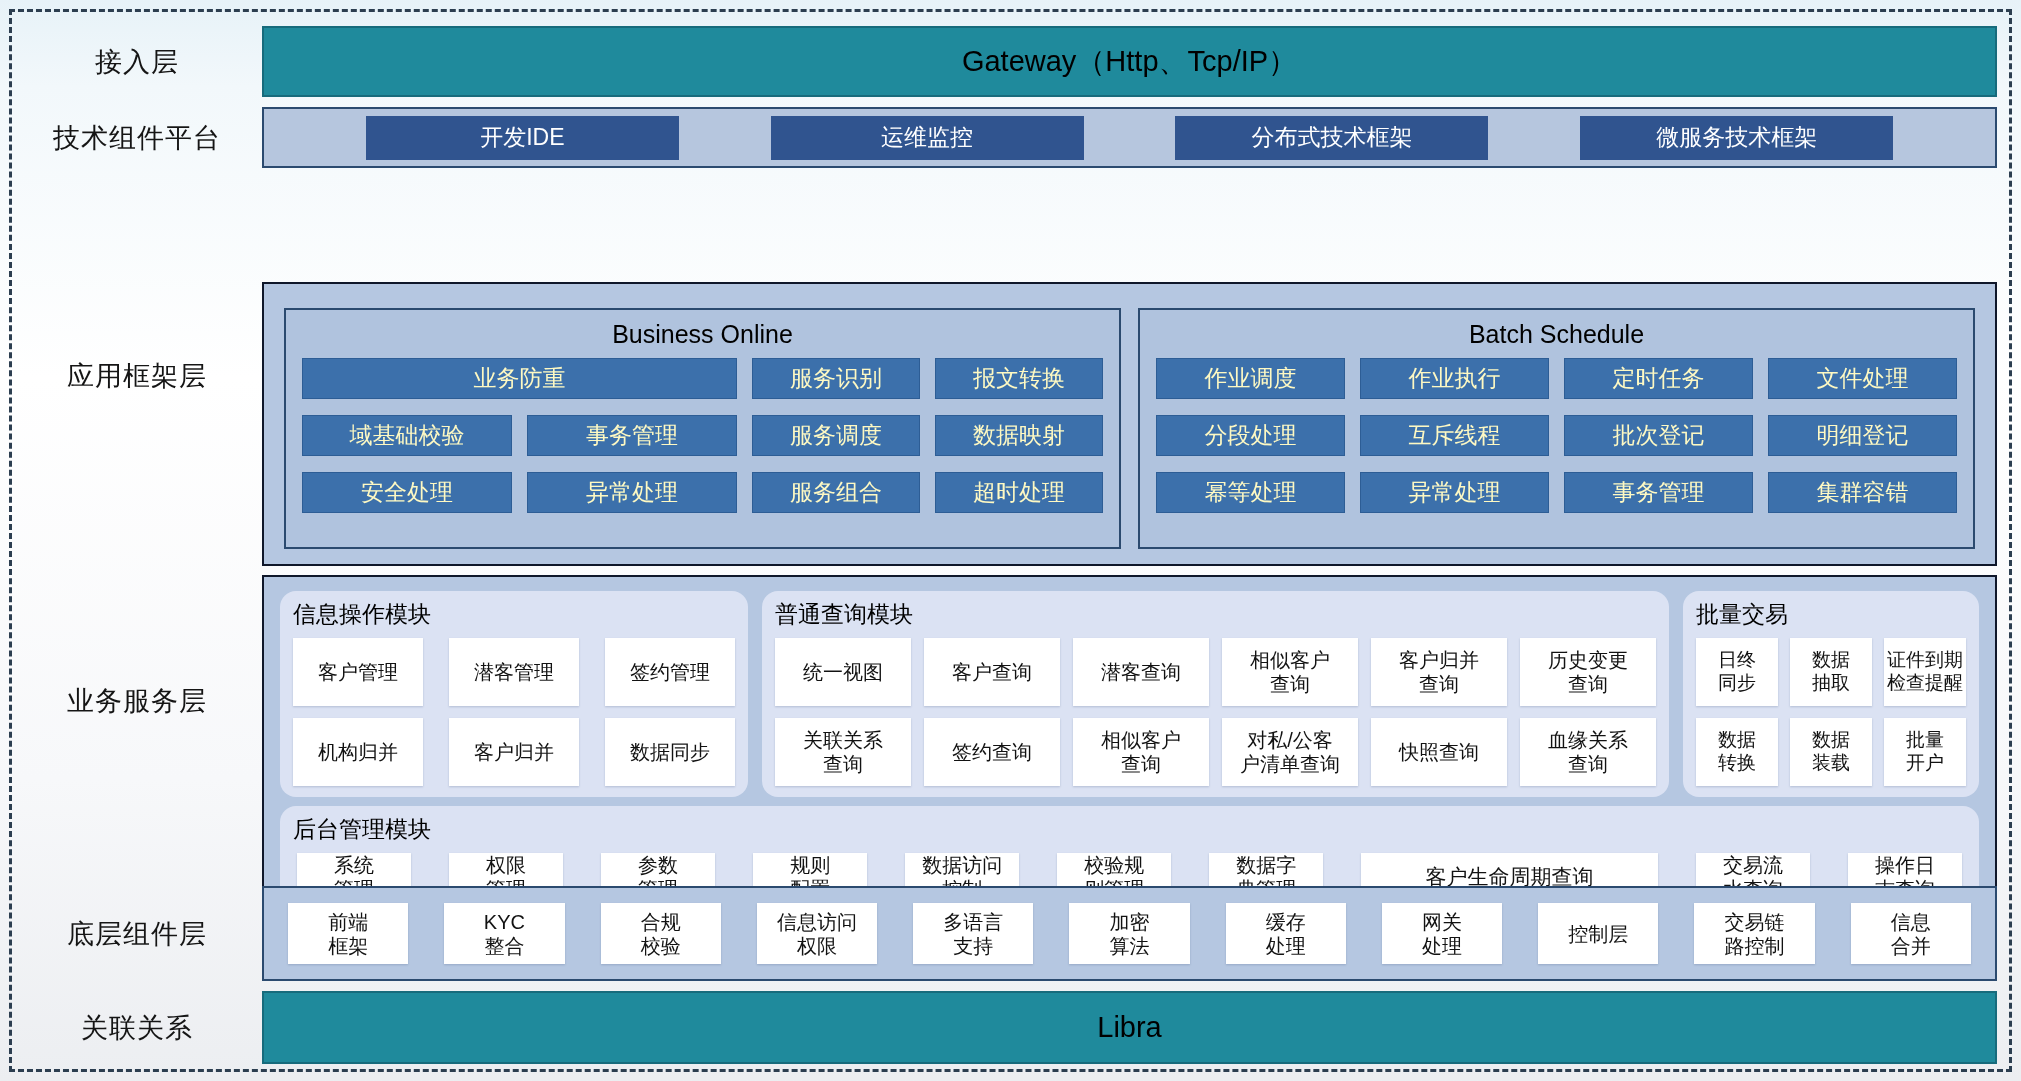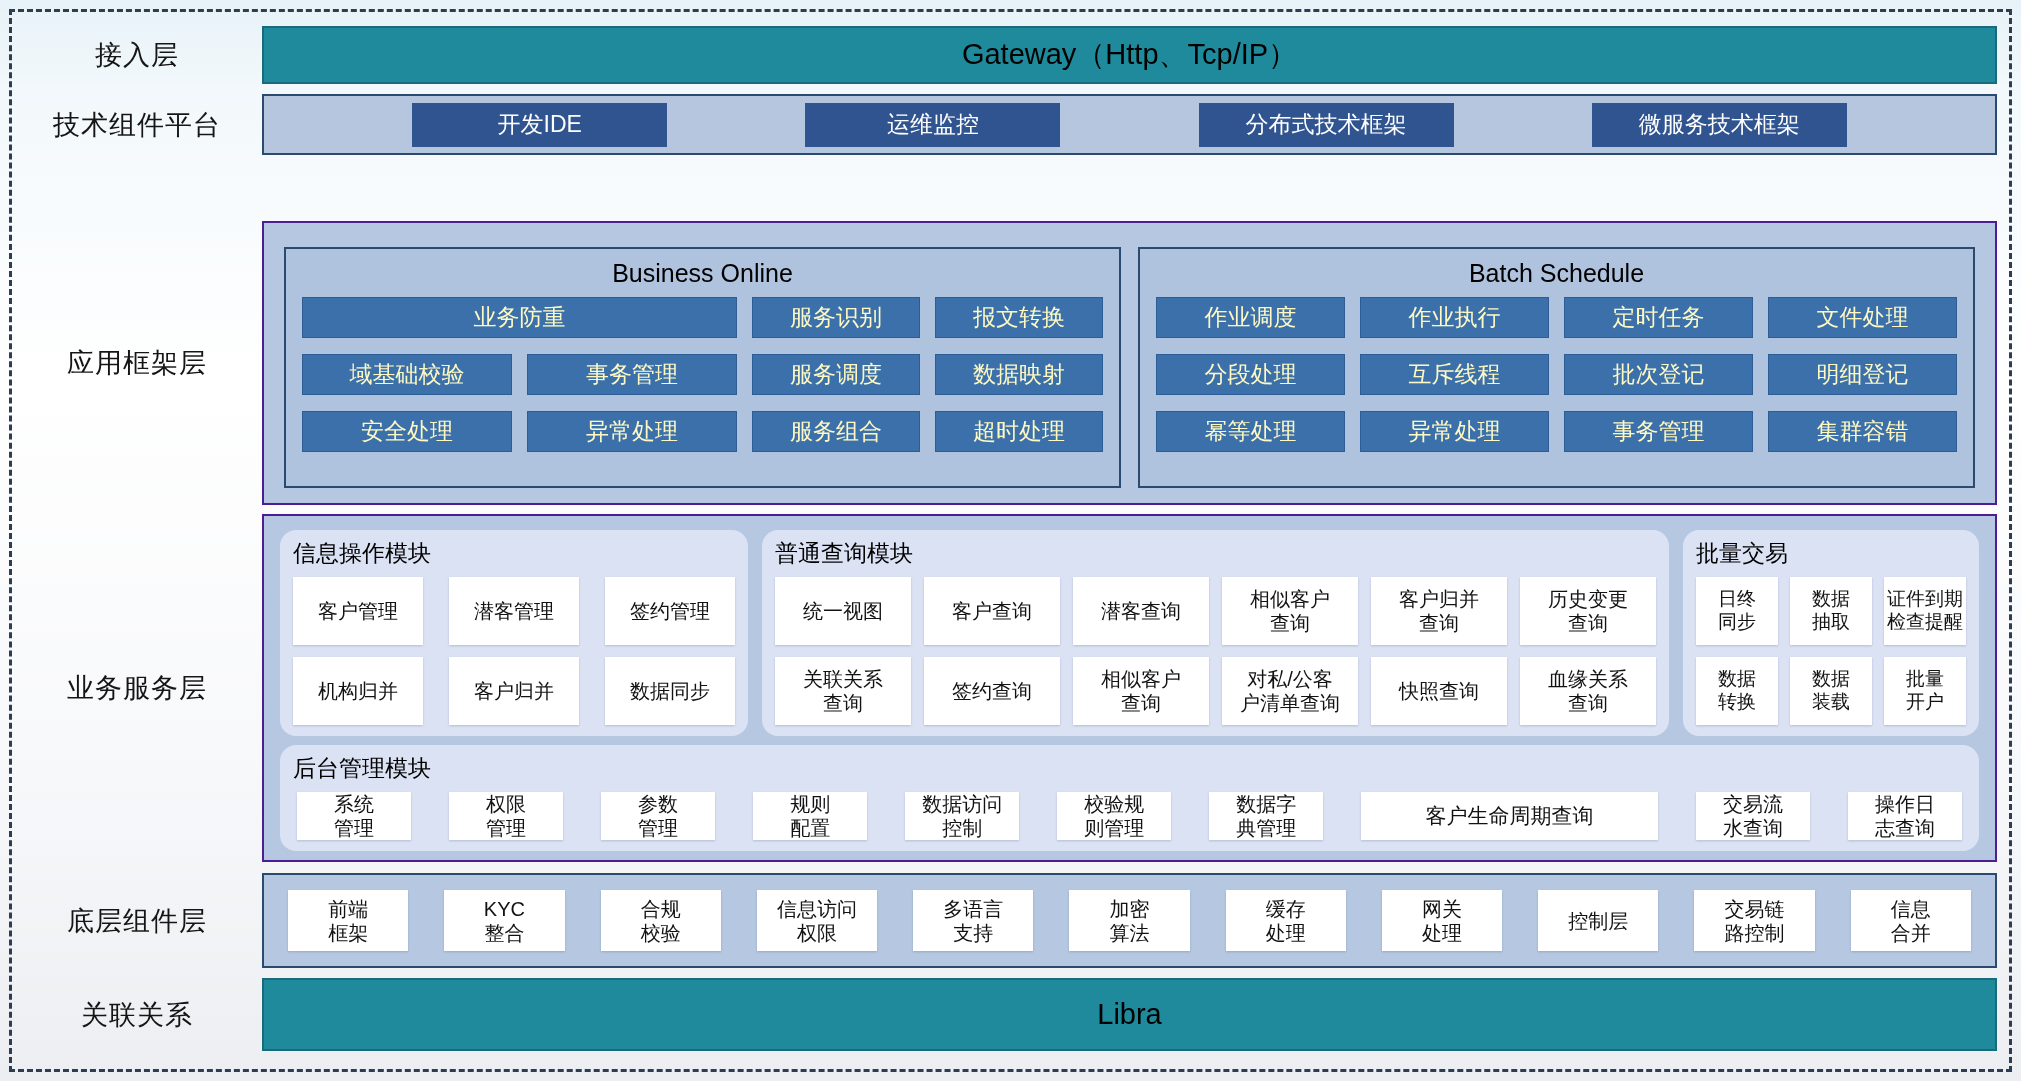--- a/index.html
+++ b/index.html
@@ -16,21 +16,21 @@
   }
   .content { position: absolute; inset: 0; padding: 0; }
   .row { display: flex; align-items: stretch; }
   .row-label {
     flex: 0 0 250px;
     display: flex; align-items: center; justify-content: center;
     font-size: 27px; color: #151515; letter-spacing: 1px;
   }
   .row-body { flex: 1; margin-right: 12px; }
 
-  .row-access { margin-top: 14px; height: 58px; }
+  .row-access { margin-top: 14px; height: 71px; }
   .row-tech   { margin-top: 10px; height: 61px; }
   .row-app    { margin-top: 66px; height: 284px; }
   .row-svc    { margin-top: 9px;  height: 348px; }
   .row-base   { margin-top: 11px; height: 95px; }
   .row-data   { margin-top: 10px; height: 73px; }
 
   .bar-teal {
     height: 100%;
     background: #1f8a9c;
     border: 2px solid #176b7c;
@@ -39,30 +39,31 @@
   }
 
   .tech-strip {
     height: 100%;
     background: #b6c6de;
     border: 2px solid #2b4a6f;
     display: flex; align-items: center; justify-content: space-evenly;
     padding: 0 10px;
   }
   .btn-navy {
-    width: 255px; height: 44px;
+    width: 313px; height: 44px;
     background: #30548f;
     color: #ffffff; font-size: 23px;
     display: flex; align-items: center; justify-content: center;
   }
 
   .container {
     height: 100%;
     background: #b5c7e1;
-    border: 2px solid #4c1d95;
+    border: 2px solid #0f172a;
+    margin-top: 48px;
   }
   .app-container { display: flex; gap: 17px; padding: 24px 20px 15px; }
   .app-panel {
     flex: 1;
     background: #b0c3de;
     border: 2px solid #2b4a6f;
     padding: 4px 16px 0;
     display: flex; flex-direction: column;
   }
   .panel-title { text-align: center; font-size: 25px; color: #000000; padding: 6px 0 9px; }

